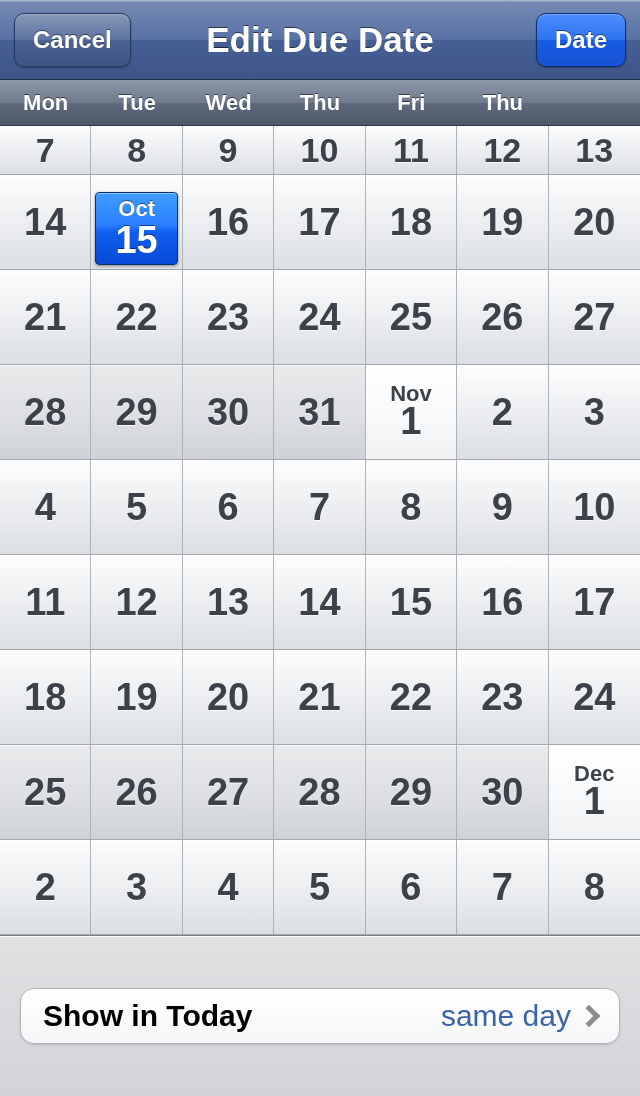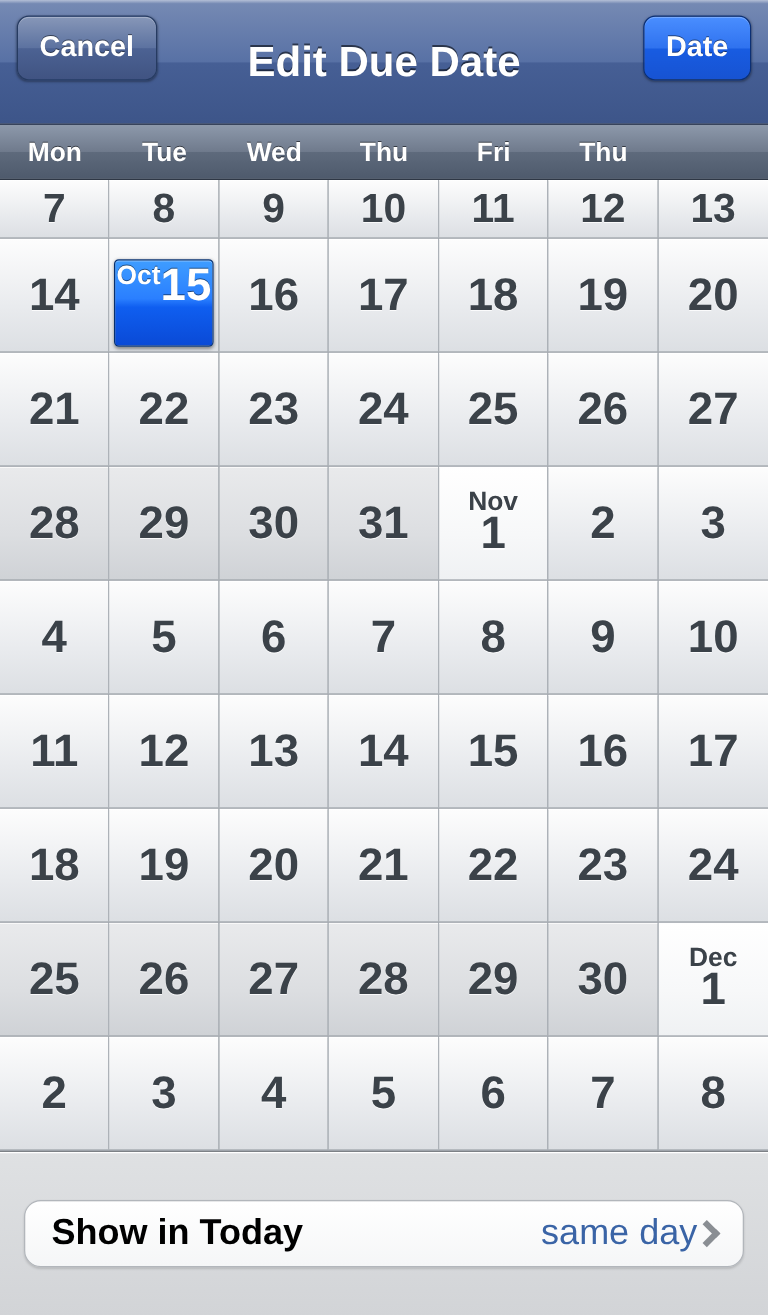--- a/index.html
+++ b/index.html
@@ -1,21 +1,21 @@
 <!DOCTYPE html>
 <html><head>
 <meta charset="utf-8">
 <style>
   * { margin: 0; padding: 0; box-sizing: border-box; }
   html, body { width: 640px; height: 1096px; overflow: hidden; font-family: -apple-system, "Helvetica Neue", Helvetica, Arial, sans-serif; }
   body { display: flex; flex-direction: column; background: #a9abae; }
 
   
   .navbar {
-    height: 104px;
+    height: 80px;
     background: linear-gradient(to bottom, #b4bfd6 0%, #7589b3 3%, #5871a5 50%, #465f95 51%, #3d5589 100%);
     border-bottom: 1px solid #1d2b47;
     display: flex; align-items: center; justify-content: center;
     position: relative;
   }
   .nav-title {
     color: #fff; font-size: 35px; font-weight: 700;
     text-shadow: 0 -1px 0 rgba(0,0,0,0.55);
   }
   .nav-btn {
@@ -86,21 +86,21 @@
   }
   .cell.newmonth {
     background: linear-gradient(to bottom, #ffffff 0%, #f7f8f9 60%, #eff1f3 100%);
   }
   .cell.selected .chip {
     position: absolute; inset: 4px;
     border-radius: 4px;
     background: linear-gradient(to bottom, #3f9dff 0%, #2a7fff 45%, #0f5ef0 55%, #0a4ad6 100%);
     border: 1px solid #06306f;
     box-shadow: inset 0 1px 0 rgba(255,255,255,0.4), 0 1px 3px rgba(0,0,0,0.4);
-    display:flex; flex-direction:row; align-items:flex-start; justify-content:center;margin-top:13px;
+    display:flex; flex-direction:column; align-items:center; justify-content:center;margin-top:13px;
   }
   .cell.selected .month-label, .cell.selected .day {
     color:#fff; text-shadow: 0 -1px 0 rgba(0,0,0,0.5);
   }
 
   
   .bottom-area {
     flex: 1;
     background: linear-gradient(to bottom, #dfe1e3 0%, #d2d4d7 100%);
     border-top: 1px solid #7d8186;
@@ -111,21 +111,21 @@
   .row-btn {
     width: 100%; height: 56px;
     background: linear-gradient(to bottom, #ffffff 0%, #f5f6f7 100%);
     border: 1px solid #b2b6bb;
     border-radius: 14px;
     box-shadow: 0 1px 2px rgba(0,0,0,0.15);
     display:flex; align-items:center; justify-content:space-between;
     padding: 0 22px; cursor: pointer;
   }
   .row-btn .label { font-size: 30px; font-weight:700; color:#000; }
-  .row-btn .value { font-size: 30px; color:#3a64a6; display:flex; align-items:center; }
+  .row-btn .value { font-size: 30px; color:#3a64a6; display:flex; align-items:center; gap:10px;}
   .chevron {
     width: 16px; height: 16px;
     border-top: 5px solid #8a8e93; border-right: 5px solid #8a8e93;
     transform: rotate(45deg);
   }
 </style>
 </head>
 <body>
 
 <div class="navbar">

